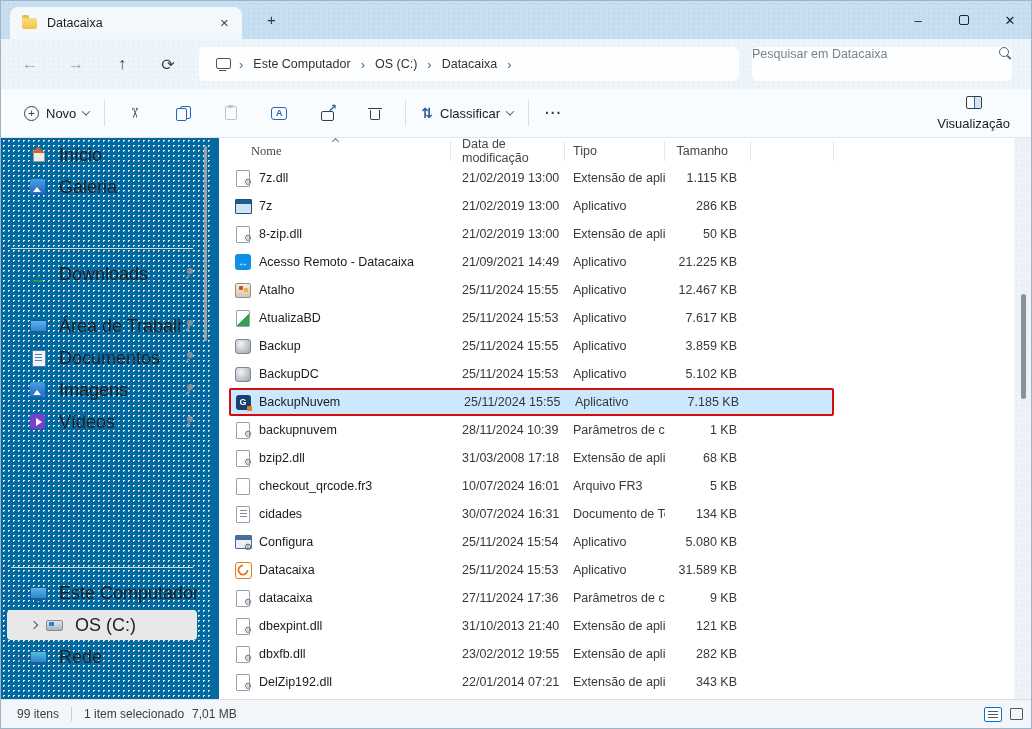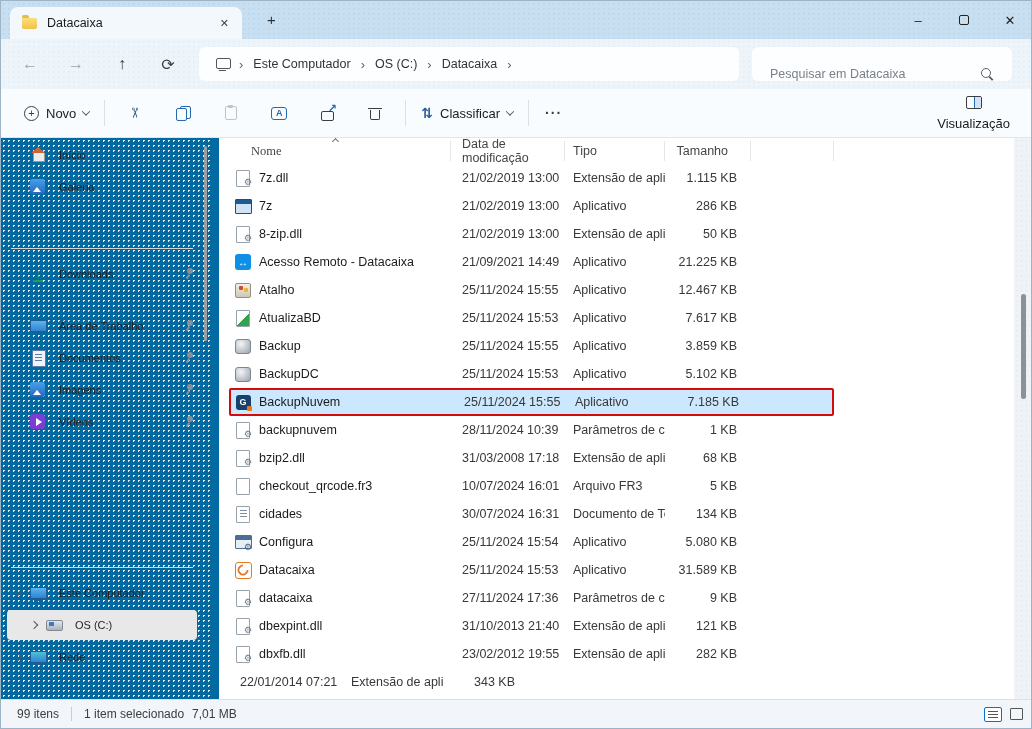--- a/index.html
+++ b/index.html
@@ -34,21 +34,21 @@
   .nav-back{ margin-left:12px; } .nav-fwd{ margin-left:12px; } .nav-up{ margin-left:12px; } .nav-refresh{ margin-left:12px; }
   .addressbox{ margin-left:14px; width:540px; height:34px; background:#fdfeff; border-radius:6px;
                display:flex; align-items:center; padding:0 10px; font-size:12.5px; color:#333; }
   .bc-pc{ position:relative; width:16px; height:14px; margin:0 4px 0 6px; flex:0 0 16px;}
   .bc-pc::before{ content:""; position:absolute; left:1px; top:1px; width:13px; height:9px;
                   border:1.3px solid #555; border-radius:2px; }
   .bc-pc::after{ content:""; position:absolute; left:4px; bottom:0; width:7px; height:1.5px; background:#555; }
   .crumb{ padding:5px 6px; border-radius:4px; white-space:nowrap; }
   .crumb-sep{ color:#5a6570; font-size:13px; padding:0 4px; }
   .searchbox{ margin-left:13px; width:260px; height:34px; background:#fdfeff; border-radius:6px;
-              display:flex; align-items:flex-end; padding:0 18px; }
+              display:flex; align-items:flex-start; padding:0 0; }
   .searchbox input{ border:none; outline:none; background:transparent; flex:1; font-size:12.5px;
                     font-family:inherit; color:#333; }
   .searchbox input::placeholder{ color:#7a8189; opacity:1; }
   .mag{ position:relative; width:13px; height:13px; flex:0 0 13px;}
   .mag::before{ content:""; position:absolute; left:0; top:0; width:8px; height:8px;
                 border:1.4px solid #5f6368; border-radius:50%; }
   .mag::after{ content:""; position:absolute; right:2px; bottom:0; width:1.6px; height:5px;
                background:#5f6368; transform:rotate(-45deg); }
 
   
@@ -84,21 +84,21 @@
   .tb-more{ font-size:14px; font-weight:bold; color:#3d3d3d; letter-spacing:1px; padding:0 10px; }
   .tb-right{ margin-left:auto; margin-right:14px;flex-direction:column; }
   .tb-prev{ position:relative; width:16px; height:13px; border:1.2px solid #3d3d3d; border-radius:2px; }
   .tb-prev::after{ content:""; position:absolute; top:0; bottom:0; right:0; width:6px;
                    border-left:1.2px solid #2569b0; background:#cfe4f8; }
 
   
   .sidebar{ position:absolute; left:0; top:137px; width:210px; bottom:29px;
             background-image:radial-gradient(#e7edf2 1px,transparent 1px); background-size:5px 5px; }
   .side-item{ position:relative; display:flex; align-items:center; height:30px; margin:2px 14px 2px 28px;
-              border-radius:4px; font-size:11px; color:#1f1f1f; }
+              border-radius:4px; font-size:18px; color:#1f1f1f; }
   .side-item .lbl{ margin-left:12px; flex:1; white-space:nowrap; overflow:hidden; }
   .tree-item{ margin-left:6px; padding-left:0; }
   .tree-item.level1{ margin-left:6px; }
   .tree-item.selected{ background:#e8e8e8; }
   .tchev{ width:22px; display:flex; justify-content:center; }
   .tchev .chev{ border-color:#555; }
   .level1 .tchev{ margin-left:16px; }
   .side-div{ height:1px; background:#d2d7db; margin:10px 18px 10px 10px; }
   .pin{ position:relative; width:12px; height:12px; margin-left:auto; margin-right:2px; flex:0 0 12px; }
   .pin::before{ content:""; position:absolute; width:6px; height:6px; background:#8a9097; border-radius:50%; top:0; left:4px; }
@@ -540,20 +540,24 @@
           <span class="cell c-name">
             <span class="fi" data-icon="dll-icon"></span>
             <span>dbxfb.dll</span>
           </span>
           <span class="cell c-date">23/02/2012 19:55</span>
           <span class="cell c-type">Extensão de aplica...</span>
           <span class="cell c-size">282 KB</span>
           <span class="cell c-blank"></span>
         </div>
         <div class="row">
+          <span class="cell c-name">
+            <span class="fi" data-icon="dll-icon"></span>
+            <span>DelZip192.dll</span>
+          </span>
           <span class="cell c-date">22/01/2014 07:21</span>
           <span class="cell c-type">Extensão de aplica...</span>
           <span class="cell c-size">343 KB</span>
           <span class="cell c-blank"></span>
         </div>
         <div class="row">
           <span class="cell c-blank"></span>
         </div>
       </div>
   </div>

